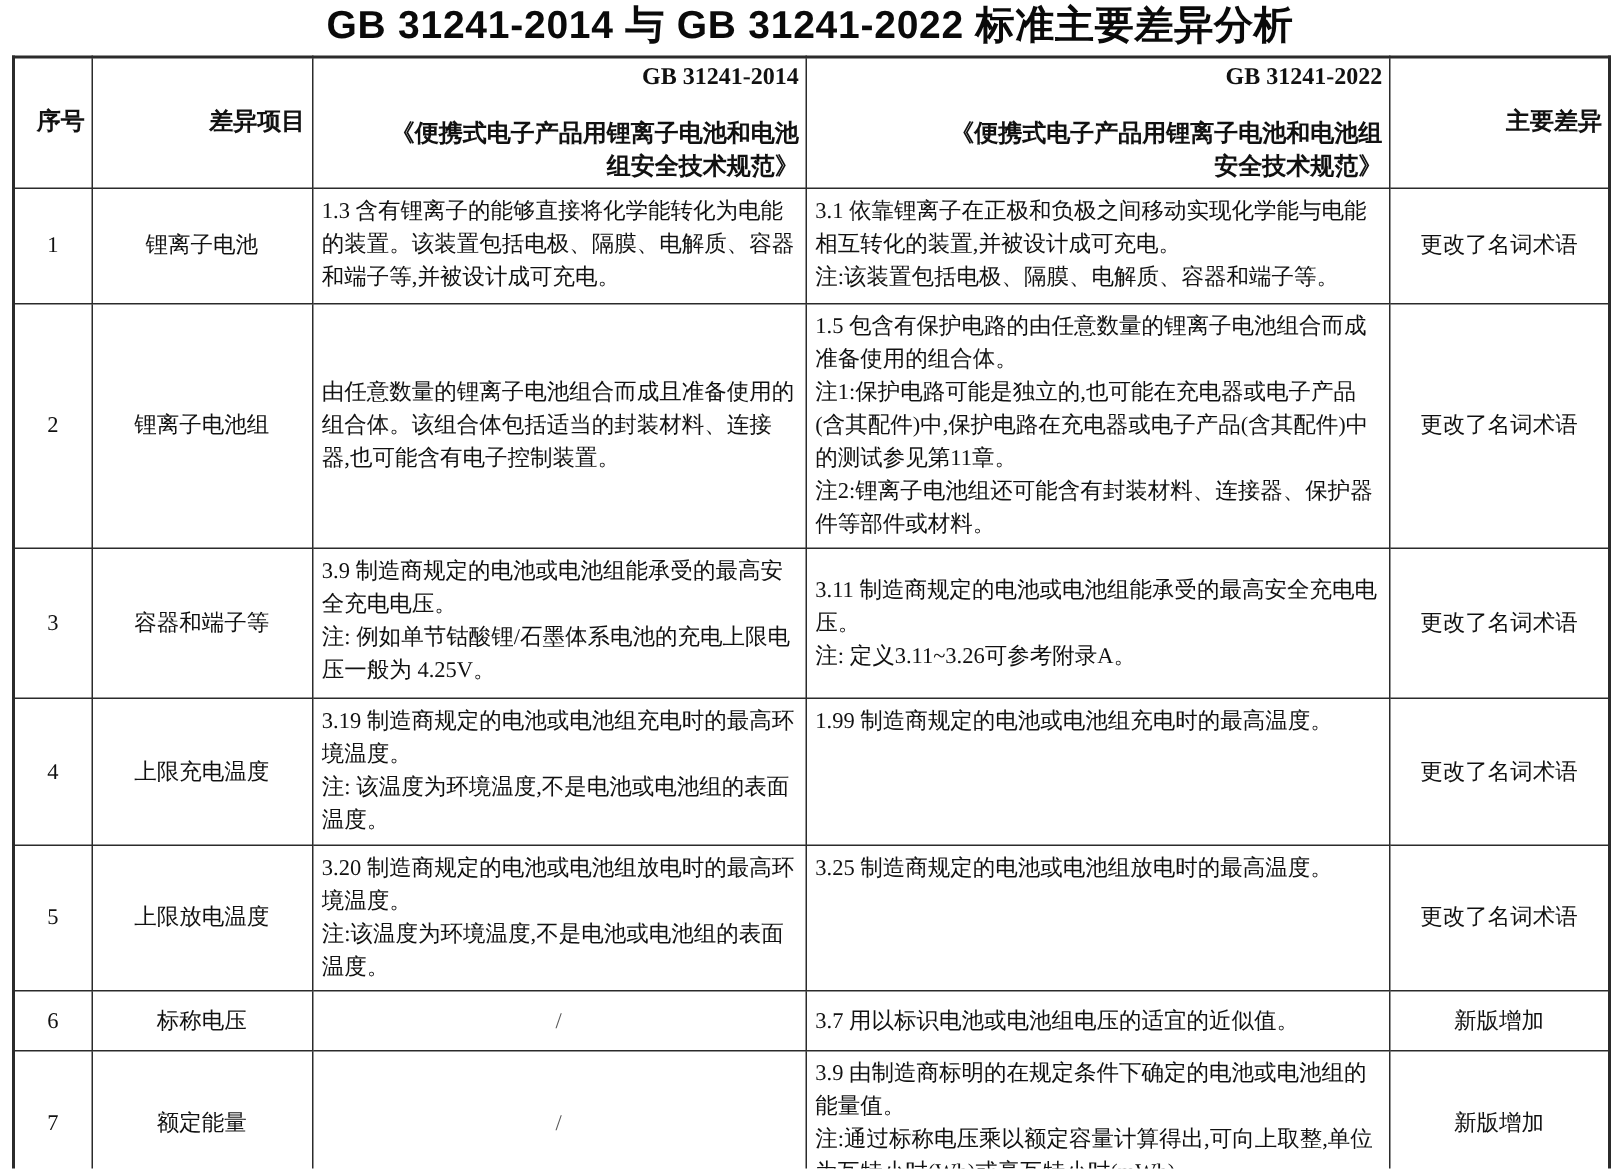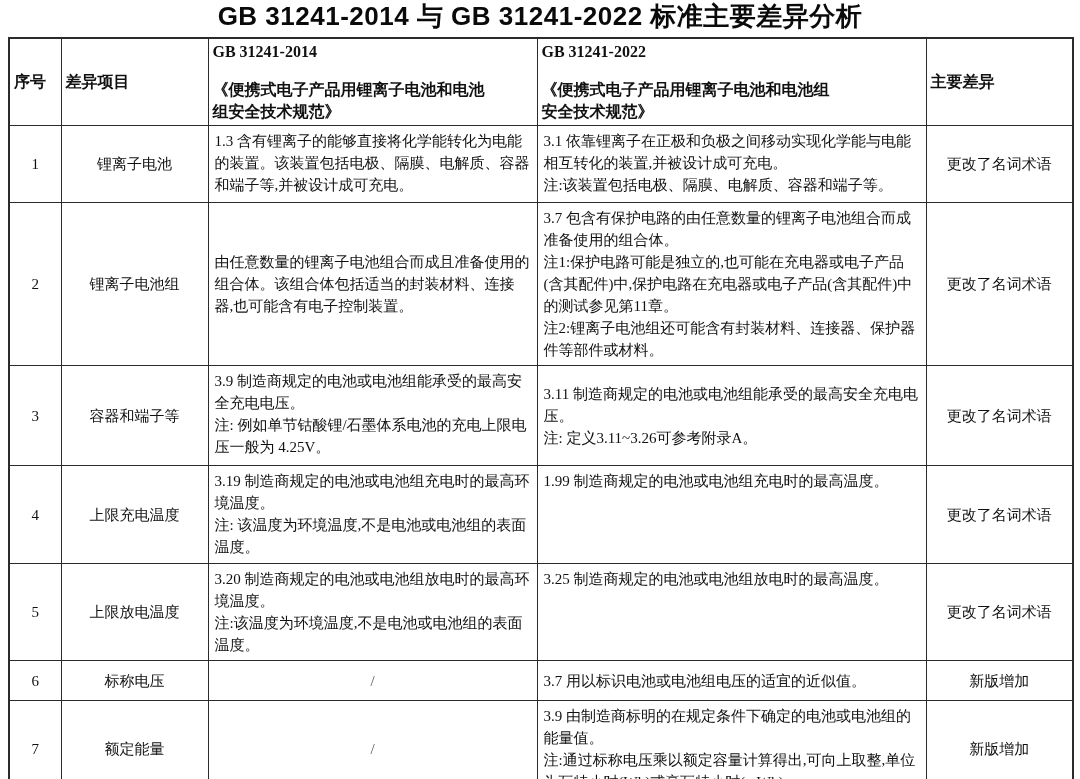--- a/index.html
+++ b/index.html
@@ -29,21 +29,21 @@
   col.c1 { width: 52px; }
   col.c2 { width: 147px; }
   col.c3 { width: 329px; }
   col.c4 { width: 389px; }
   col.c5 { width: 147px; }
   th, td { border: 1px solid #2b2b2b; }
   thead tr { height: 71px; }
   th {
     font-size: 16px;
     font-weight: bold;
-    text-align: left;
+    text-align: right;
     vertical-align: middle;
     line-height: 22px;
     padding: 2px 4px;
   }
   th .std-name { white-space: pre-line; margin-top: 16px; }
   td {
     font-size: 15px;
     line-height: 22px;
   }
   td.c-no, td.c-item, td.c-diff {
@@ -114,21 +114,21 @@
         <td class="c-item">锂离子电池</td>
         <td class="c-2014">1.3 含有锂离子的能够直接将化学能转化为电能的装置。该装置包括电极、隔膜、电解质、容器和端子等,并被设计成可充电。</td>
         <td class="c-2022">3.1 依靠锂离子在正极和负极之间移动实现化学能与电能相互转化的装置,并被设计成可充电。
 注:该装置包括电极、隔膜、电解质、容器和端子等。</td>
         <td class="c-diff">更改了名词术语</td>
       </tr>
       <tr>
         <td class="c-no">2</td>
         <td class="c-item">锂离子电池组</td>
         <td class="c-2014">由任意数量的锂离子电池组合而成且准备使用的组合体。该组合体包括适当的封装材料、连接器,也可能含有电子控制装置。</td>
-        <td class="c-2022">3.7 包含有保护电路的由任意数量的锂离子电池组合而成准备使用的组合体。
+        <td class="c-2022">1.5 包含有保护电路的由任意数量的锂离子电池组合而成准备使用的组合体。
 注1:保护电路可能是独立的,也可能在充电器或电子产品(含其配件)中,保护电路在充电器或电子产品(含其配件)中的测试参见第11章。
 注2:锂离子电池组还可能含有封装材料、连接器、保护器件等部件或材料。</td>
         <td class="c-diff">更改了名词术语</td>
       </tr>
       <tr>
         <td class="c-no">3</td>
         <td class="c-item">容器和端子等</td>
         <td class="c-2014">3.9  制造商规定的电池或电池组能承受的最高安全充电电压。
 注: 例如单节钴酸锂/石墨体系电池的充电上限电压一般为 4.25V。</td>
         <td class="c-2022">3.11 制造商规定的电池或电池组能承受的最高安全充电电压。

